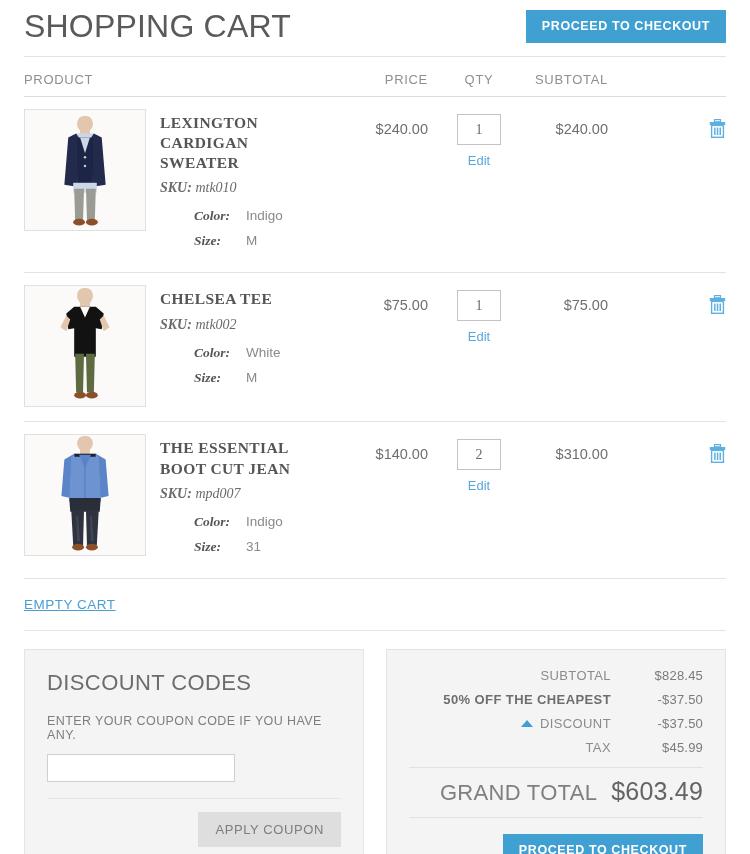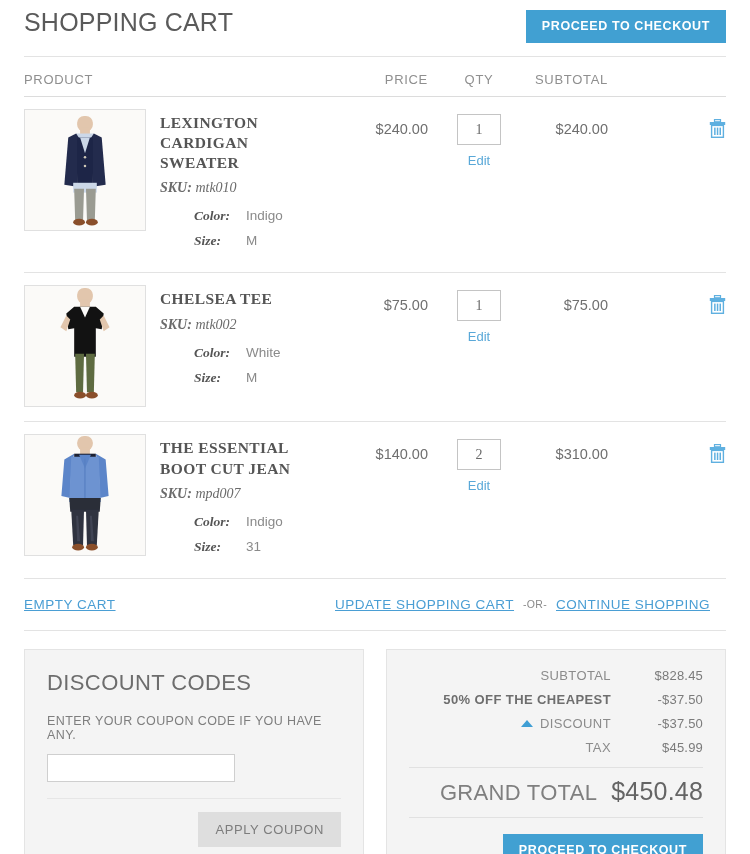--- a/index.html
+++ b/index.html
@@ -17,21 +17,21 @@
   
   .page-head {
     position: relative;
     height: 56px;
     padding: 0 24px;
   }
   .page-title {
     position: absolute;
     left: 24px;
     top: 8px;
-    font-size: 25px;
+    font-size: 32px;
     font-weight: 400;
     letter-spacing: 0.2px;
     color: #5a5a5a;
     text-transform: uppercase;
     margin: 0;
     font-family: "Liberation Sans", sans-serif;
   }
   .btn-blue {
     background: #41a0d2;
     color: #ffffff;
@@ -499,25 +499,20 @@
         <rect x="5.1" y="8.6" width="1.5" height="7.4" fill="#5fb0e0"></rect>
         <rect x="7.8" y="8.6" width="1.5" height="7.4" fill="#5fb0e0"></rect>
         <rect x="10.5" y="8.6" width="1.5" height="7.4" fill="#5fb0e0"></rect>
       </svg>
     </div>
   </div>
 </div>
 
 <div class="cart-actions">
   <a class="link-ul">EMPTY CART</a>
-  <div class="actions-right">
-    <a class="link-ul">UPDATE SHOPPING CART</a>
-    <span class="or-sep">-OR-</span>
-    <a class="link-ul">CONTINUE SHOPPING</a>
-  </div>
 </div>
 
 <div class="bottom">
 
   <div class="panel panel-left">
     <div class="disc-inner">
       <div class="disc-title">DISCOUNT CODES</div>
       <div class="disc-sub">ENTER YOUR COUPON CODE IF YOU HAVE ANY.</div>
       <input class="coupon-input" type="text" placeholder="" style="">
       <div class="disc-foot">
@@ -541,21 +536,21 @@
         <span class="tot-lab">DISCOUNT</span>
         <span class="tot-val">-$37.50</span>
       </div>
       <div class="tot-row">
         <span class="tot-lab">TAX</span>
         <span class="tot-val">$45.99</span>
       </div>
 
       <div class="grand-wrap">
         <span class="grand-lab">GRAND TOTAL</span>
-        <span class="grand-val">$450.48</span>
+        <span class="grand-val">$603.49</span>
       </div>
 
       <div class="totals-foot">
         <button class="btn-blue checkout-bottom">PROCEED TO CHECKOUT</button>
       </div>
     </div>
   </div>
 </div>
 
 </body></html>

